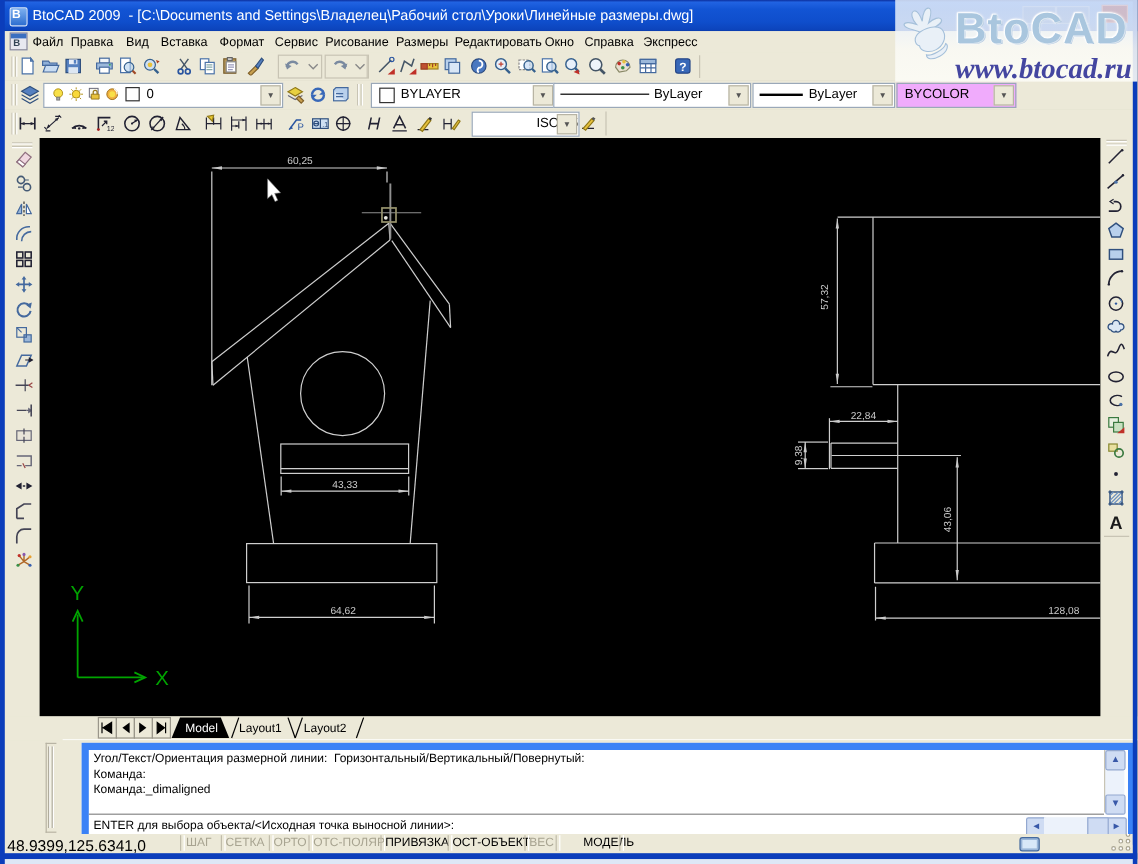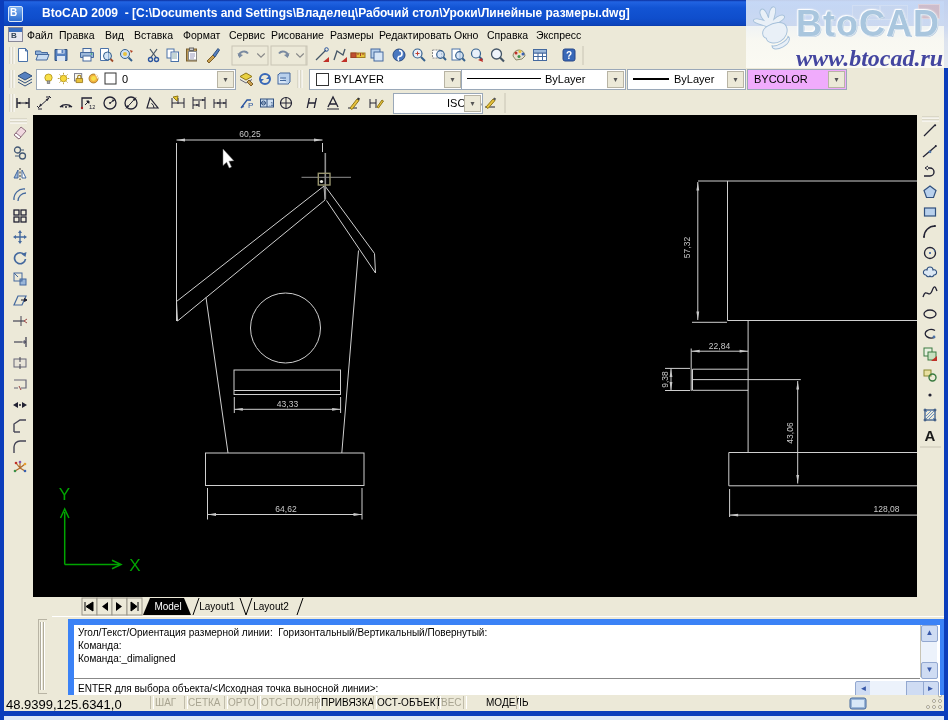--- a/index.html
+++ b/index.html
@@ -1,21 +1,21 @@
 <!DOCTYPE html>
 <html><head>
 <meta charset="utf-8">
 <style>
   html,body{margin:0;padding:0;}
   #win{position:relative;width:948px;height:720px;background:#ece9d8;overflow:hidden;
        font-family:"Liberation Sans", sans-serif;}
   .abs{position:absolute;}
   #titlebar{left:0;top:0;width:948px;height:26px;
     background:linear-gradient(180deg,#0b2f9e 0%,#2163e2 7%,#1254d4 30%,#0f4ecc 70%,#0c44bc 95%,#0a3aa8 100%);}
-  #titletxt{left:42px;top:6px;color:#fff;font-size:12px;font-weight:bold;white-space:nowrap;}
+  #titletxt{left:27px;top:6px;color:#fff;font-size:12px;font-weight:normal;white-space:nowrap;}
   #appicon{left:8px;top:6px;width:13px;height:14px;background:linear-gradient(180deg,#7db0f0,#2d6ed0);border:1px solid #d8e6f8;border-radius:2px;}
   #menubar{left:4px;top:26px;width:940px;height:18px;background:#ece9d8;font-size:10.5px;color:#000;}
   .mi{position:absolute;top:3px;white-space:nowrap;}
   #row1{left:4px;top:44px;width:940px;height:23px;background:#ece9d8;}
   #row2{left:4px;top:67px;width:940px;height:24px;background:#ece9d8;}
   #row3{left:4px;top:91px;width:940px;height:24px;background:#ece9d8;}
   .tbedge{border-bottom:1px solid #d8d4c4;}
   #ltool{left:4px;top:115px;width:29px;height:482px;background:#ece9d8;}
   #rtool{left:917px;top:115px;width:27px;height:482px;background:#ece9d8;}
   #canvas{left:33px;top:115px;width:884px;height:482px;background:#000;}

